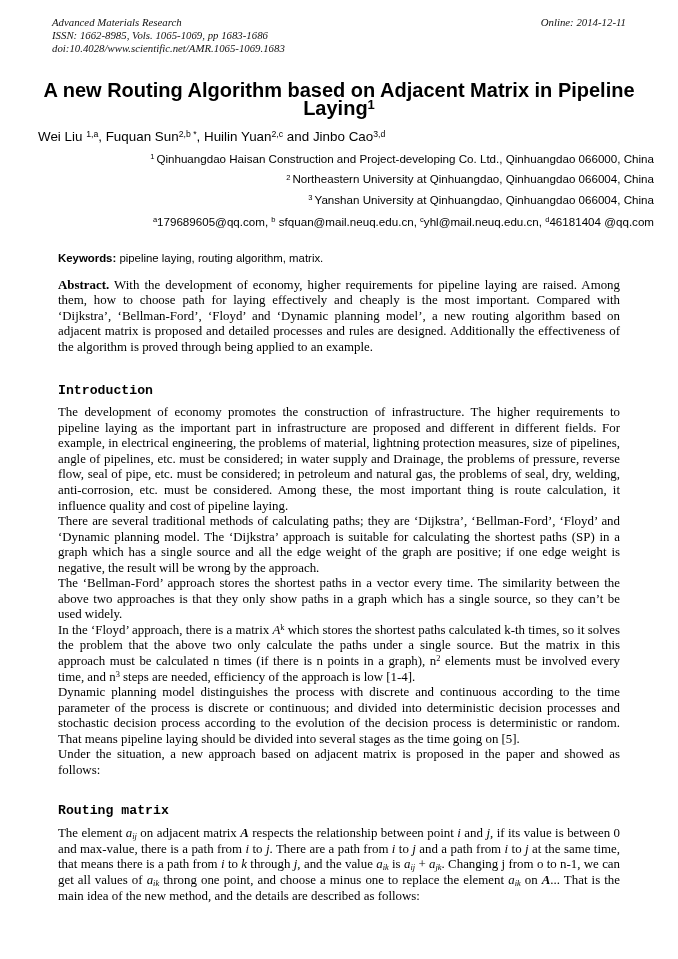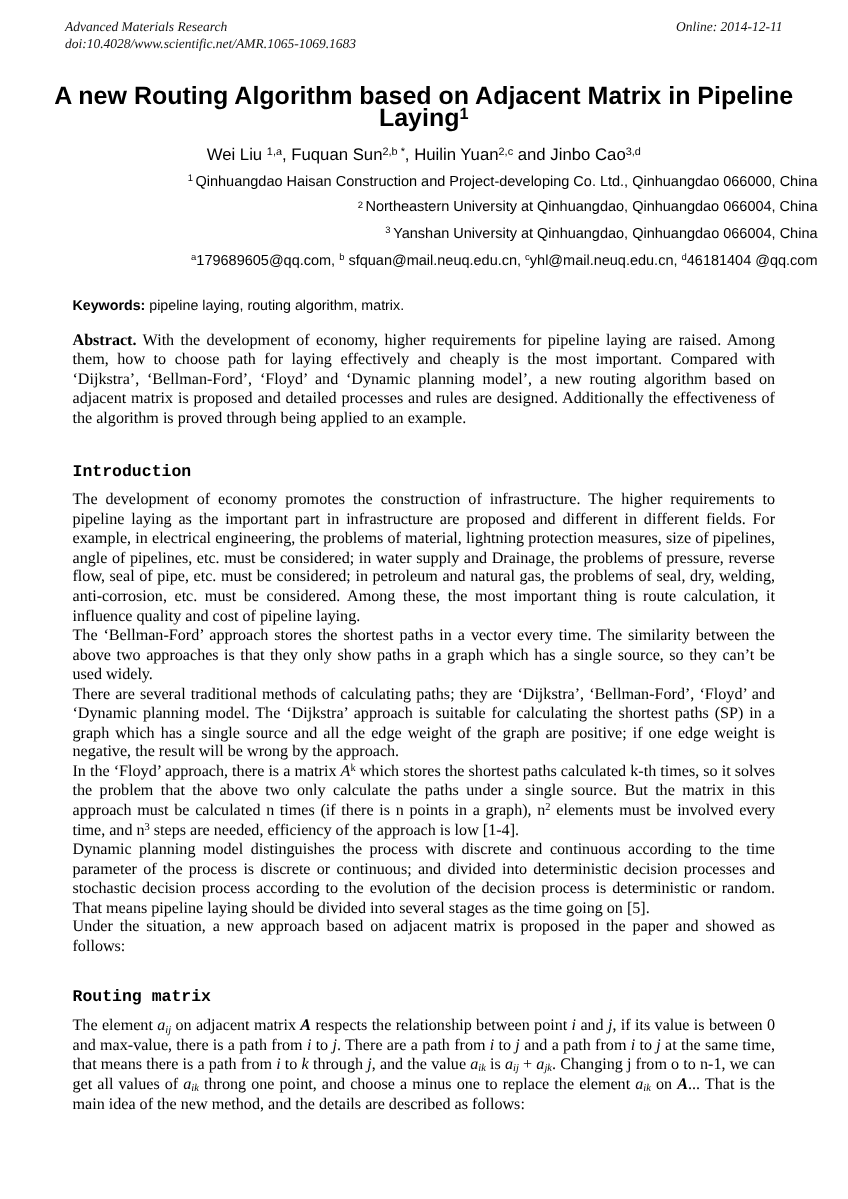--- a/index.html
+++ b/index.html
@@ -20,21 +20,21 @@
   .journal-header .hline { white-space: nowrap; font-style: italic; }
 
   .paper-title {
     font-family: "Liberation Sans", "DejaVu Sans", sans-serif;
     font-weight: bold; font-size: 20px; line-height: 18px;
     text-align: center; margin: 26px -26px 0 -26px; color: #000;
   }
   .authors-line {
     font-family: "Liberation Sans", "DejaVu Sans", sans-serif;
     font-size: 13.4px; line-height: 17px;
-    text-align: center; margin: 11px -20px 0 -20px; color: #000;
+    text-align: left; margin: 11px -20px 0 -20px; color: #000;
   }
   .affil-line {
     font-family: "Liberation Sans", "DejaVu Sans", sans-serif;
     font-size: 11.6px; line-height: 14px;
     text-align: right; margin: 6.5px -34px 0 -34px; color: #000;
   }
   .emails-line { margin-top: 8px; }
 
   sup { font-size: 65%; line-height: 0; vertical-align: baseline; position: relative; top: -0.45em; }
   sub { font-size: 65%; line-height: 0; vertical-align: baseline; position: relative; bottom: -0.22em; }
@@ -59,20 +59,21 @@
   .heading-routing { margin: 25px 0 7px 0; }
 </style>
 </head>
 <body>
 
 <div class="page">
 
   <header class="journal-header">
     <div>
       <div class="hline">Advanced Materials Research</div>
+      <div class="hline">ISSN: 1662-8985, Vols. 1065-1069, pp 1683-1686</div>
       <div class="hline">doi:10.4028/www.scientific.net/AMR.1065-1069.1683</div>
     </div>
     <div class="hline">Online: 2014-12-11</div>
   </header>
 
   <h1 class="paper-title">A new Routing Algorithm based on Adjacent Matrix in Pipeline Laying<sup>1</sup></h1>
 
   <div class="authors-line">Wei Liu <sup>1,a</sup>, Fuquan Sun<sup>2,b *</sup>, Huilin Yuan<sup>2,c</sup> and Jinbo Cao<sup>3,d</sup></div>
 
   <div class="affil-line"><sup>1 </sup>Qinhuangdao Haisan Construction and Project-developing Co. Ltd., Qinhuangdao 066000, China</div>
@@ -81,22 +82,22 @@
 
   <div class="affil-line emails-line"><sup>a</sup>179689605@qq.com, <sup>b</sup> sfquan@mail.neuq.edu.cn, <sup>c</sup>yhl@mail.neuq.edu.cn, <sup>d</sup>46181404 @qq.com</div>
 
   <p class="keywords-line"><span style="font-weight: bold;">Keywords: </span>pipeline laying, routing algorithm, matrix.</p>
 
   <p class="body-text abstract-par"><span style="font-weight: bold;">Abstract.</span> With the development of economy, higher requirements for pipeline laying are raised. Among them, how to choose path for laying effectively and cheaply is the most important. Compared with ‘Dijkstra’, ‘Bellman-Ford’, ‘Floyd’ and ‘Dynamic planning model’, a new routing algorithm based on adjacent matrix is proposed and detailed processes and rules are designed. Additionally the effectiveness of the algorithm is proved through being applied to an example.</p>
 
   <h2 class="section-heading heading-introduction">Introduction</h2>
 
   <p class="body-text">The development of economy promotes the construction of infrastructure. The higher requirements to pipeline laying as the important part in infrastructure are proposed and different in different fields. For example, in electrical engineering, the problems of material, lightning protection measures, size of pipelines, angle of pipelines, etc. must be considered; in water supply and Drainage, the problems of pressure, reverse flow, seal of pipe, etc. must be considered; in petroleum and natural gas, the problems of seal, dry, welding, anti-corrosion, etc. must be considered. Among these, the most important thing is route calculation, it influence quality and cost of pipeline laying.</p>
+  <p class="body-text">There are several traditional methods of calculating paths; they are ‘Dijkstra’, ‘Bellman-Ford’, ‘Floyd’ and ‘Dynamic planning model. The ‘Dijkstra’ approach is suitable for calculating the shortest paths (SP) in a graph which has a single source and all the edge weight of the graph are positive; if one edge weight is negative, the result will be wrong by the approach.</p>
   <p class="body-text">The ‘Bellman-Ford’ approach stores the shortest paths in a vector every time. The similarity between the above two approaches is that they only show paths in a graph which has a single source, so they can’t be used widely.</p>
-  <p class="body-text">There are several traditional methods of calculating paths; they are ‘Dijkstra’, ‘Bellman-Ford’, ‘Floyd’ and ‘Dynamic planning model. The ‘Dijkstra’ approach is suitable for calculating the shortest paths (SP) in a graph which has a single source and all the edge weight of the graph are positive; if one edge weight is negative, the result will be wrong by the approach.</p>
   <p class="body-text">In the ‘Floyd’ approach, there is a matrix <span style="font-style: italic;">A</span><sup>k</sup> which stores the shortest paths calculated k-th times, so it solves the problem that the above two only calculate the paths under a single source. But the matrix in this approach must be calculated n times (if there is n points in a graph), n<sup>2</sup> elements must be involved every time, and n<sup>3</sup> steps are needed, efficiency of the approach is low [1-4].</p>
   <p class="body-text">Dynamic planning model distinguishes the process with discrete and continuous according to the time parameter of the process is discrete or continuous; and divided into deterministic decision processes and stochastic decision process according to the evolution of the decision process is deterministic or random. That means pipeline laying should be divided into several stages as the time going on [5].</p>
   <p class="body-text">Under the situation, a new approach based on adjacent matrix is proposed in the paper and showed as follows:</p>
 
   <h2 class="section-heading heading-routing">Routing matrix</h2>
 
   <p class="body-text">The element <span style="font-style: italic;">a</span><sub style="font-style: italic;">ij</sub> on adjacent matrix <span style="font-style: italic; font-weight: bold;">A</span> respects the relationship between point <span style="font-style: italic;">i</span> and <span style="font-style: italic;">j</span>, if its value is between 0 and max-value, there is a path from <span style="font-style: italic;">i</span> to <span style="font-style: italic;">j</span>. There are a path from <span style="font-style: italic;">i</span> to <span style="font-style: italic;">j</span> and a path from <span style="font-style: italic;">i</span> to <span style="font-style: italic;">j</span> at the same time, that means there is a path from <span style="font-style: italic;">i</span> to <span style="font-style: italic;">k</span> through <span style="font-style: italic;">j</span>, and the value <span style="font-style: italic;">a</span><sub style="font-style: italic;">ik</sub> is <span style="font-style: italic;">a</span><sub style="font-style: italic;">ij</sub> + <span style="font-style: italic;">a</span><sub style="font-style: italic;">jk</sub>. Changing j from o to n-1, we can get all values of <span style="font-style: italic;">a</span><sub style="font-style: italic;">ik</sub> throng one point, and choose a minus one to replace the element <span style="font-style: italic;">a</span><sub style="font-style: italic;">ik</sub> on <span style="font-style: italic; font-weight: bold;">A</span>... That is the main idea of the new method, and the details are described as follows:</p>
 
 </div>
 

